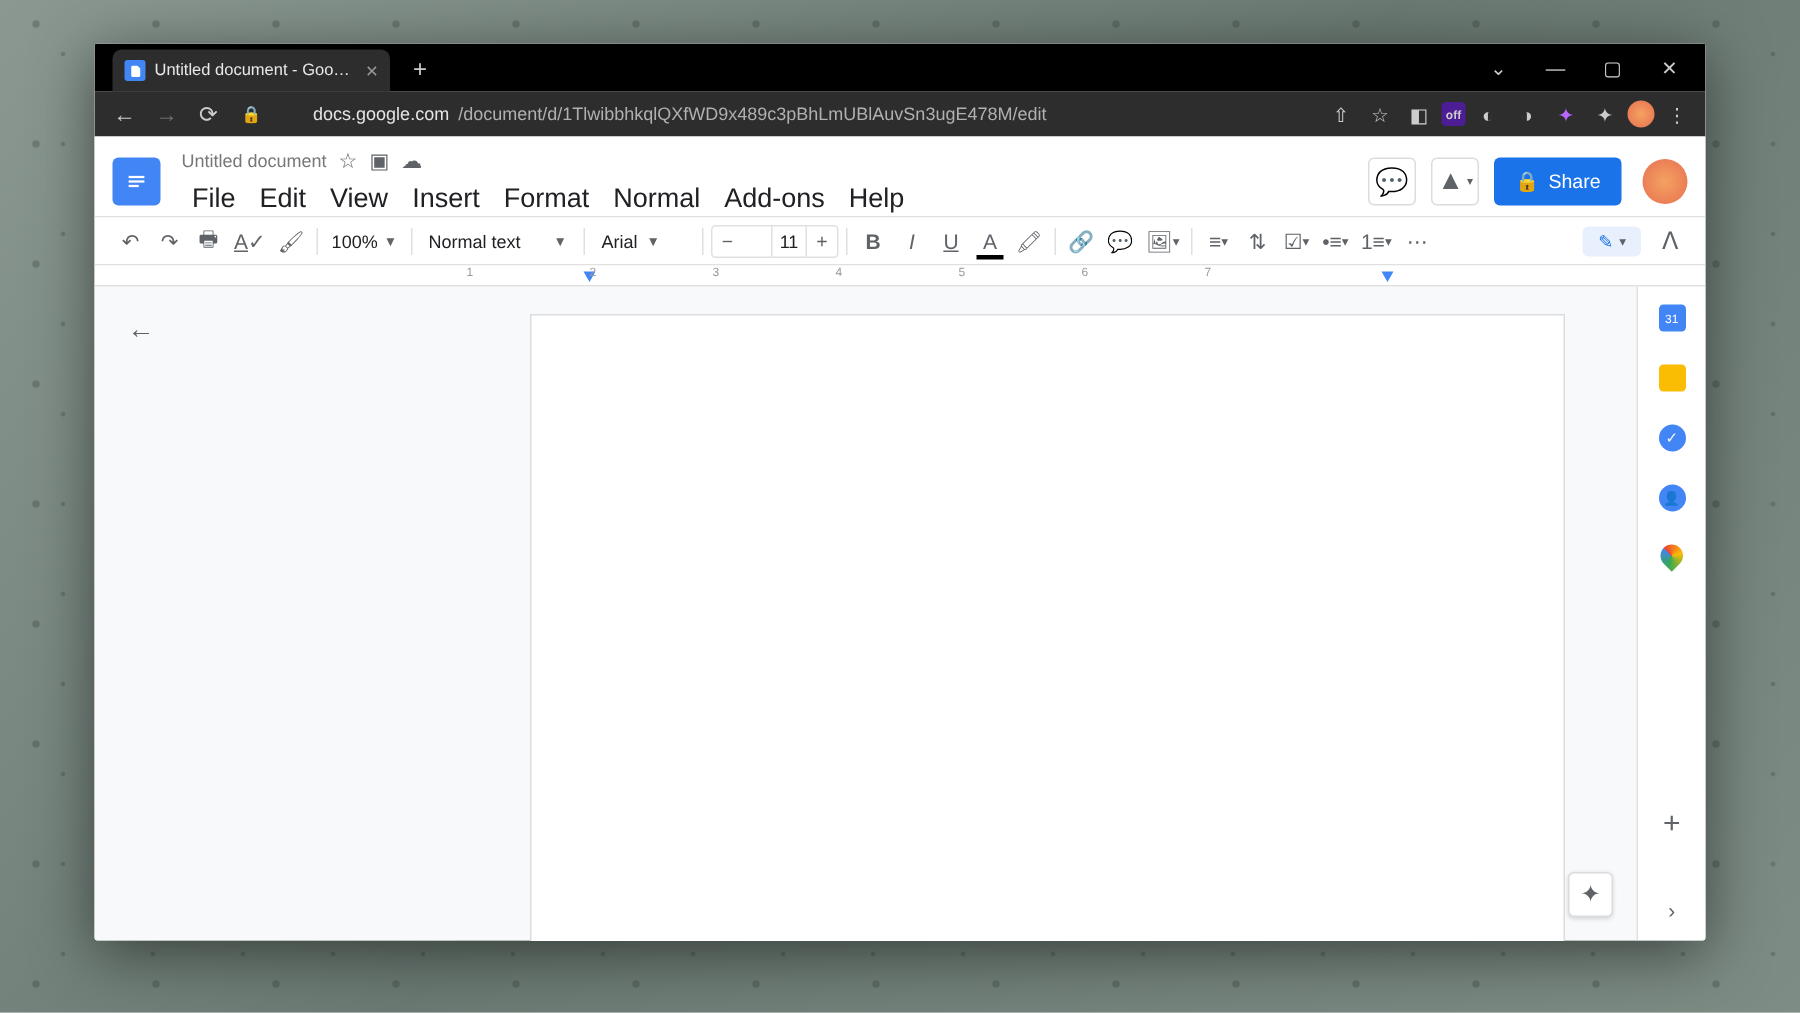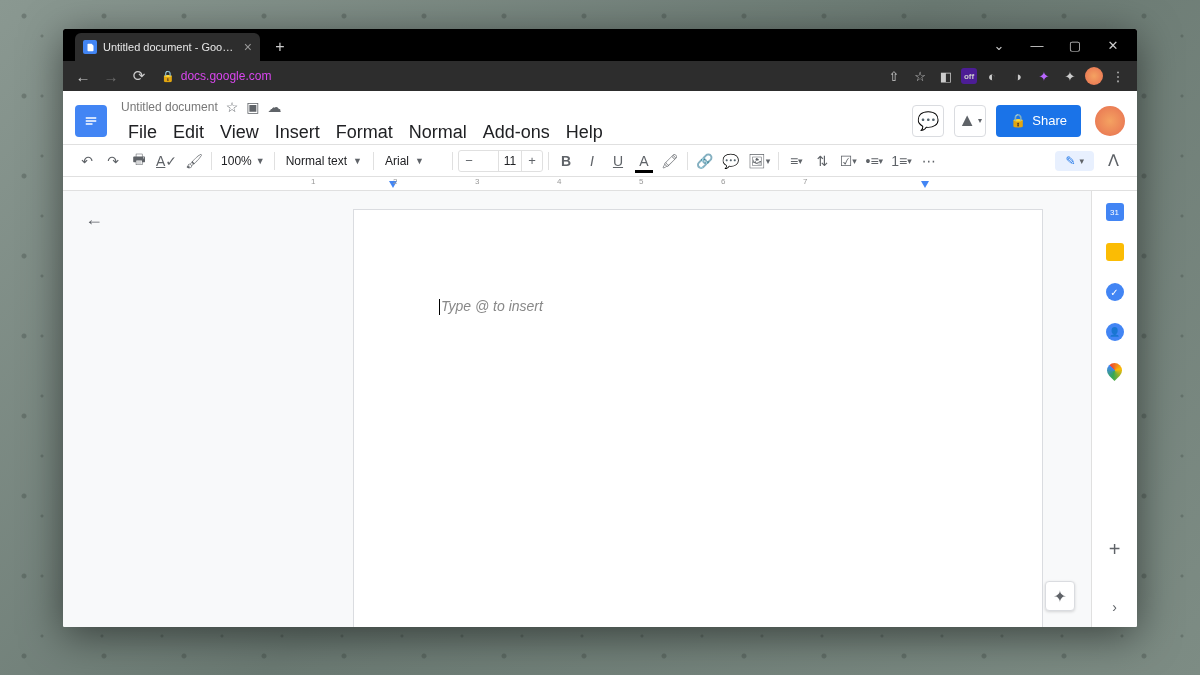--- a/index.html
+++ b/index.html
@@ -15,21 +15,21 @@
 .tab-title { flex:1; overflow:hidden; text-overflow:ellipsis; white-space:nowrap; }
 .tab-close { color:#999; cursor:pointer; font-size:14px; }
 .newtab { width:24px; height:24px; color:#ccc; display:flex; align-items:center; justify-content:center; margin-left:8px; margin-bottom:2px; font-size:16px; }
 .winctrls { position:absolute; right:0; top:0; height:32px; display:flex; align-items:center; gap:6px; padding:0 8px; color:#ccc; }
 .winctrl { width:32px; height:24px; display:flex; align-items:center; justify-content:center; font-size:13px; }
 
 .addrbar { height:30px; background:#2d2d2d; display:flex; align-items:center; padding:0 8px; gap:4px; }
 .navbtn { width:24px; height:24px; color:#ccc; display:flex; align-items:center; justify-content:center; font-size:15px; }
 .url { flex:1; display:flex; align-items:center; gap:6px; color:#b0b0b0; font-size:12px; padding-left:6px; }
 .url .lock { font-size:11px; }
-.url .domain { color:#d946ef; }
+.url .domain { color:#e5e5e5;margin-left:28px; }
 .addr-icons { display:flex; align-items:center; gap:4px; }
 .addr-icon { width:22px; height:22px; display:flex; align-items:center; justify-content:center; color:#ccc; font-size:13px; }
 .ext-icon { background:#4c1d95; border-radius:3px; font-size:8px; width:16px; height:16px;font-weight:bold; }
 .avatar { width:18px; height:18px; border-radius:50%; background:radial-gradient(circle,#f4a261,#e76f51); }
 
 .docheader { height:54px; background:#fff; display:flex; align-items:center; padding:6px 12px 0 12px; border-bottom:1px solid #e0e0e0; }
 .doclogo { width:32px; height:32px; background:#4285f4; border-radius:4px; display:flex; align-items:center; justify-content:center; margin-right:14px; }
 .doclogo svg { width:18px; height:18px; fill:#fff; }
 .docinfo { flex:1; display:flex; flex-direction:column; }
 .docname-row { display:flex; align-items:center; gap:8px; height:22px; }
@@ -41,21 +41,21 @@
 .docheader-right { display:flex; align-items:center; gap:10px; }
 .comments-btn,.present-btn { width:32px; height:32px; display:flex; align-items:center; justify-content:center; color:#5f6368; font-size:18px; border:1px solid #dadce0; border-radius:4px; }
 .share-btn { height:32px; background:#1a73e8; color:#fff; border-radius:4px; padding:0 14px; display:flex; align-items:center; gap:6px; font-size:13px; font-weight:500; }
 .big-avatar { width:30px; height:30px; border-radius:50%; background:radial-gradient(circle,#f4a261,#e76f51); margin-left:4px; }
 
 .toolbar { height:32px; background:#fff; border-bottom:1px solid #e0e0e0; display:flex; align-items:center; padding:0 12px; gap:2px; position:relative; }
 .tbtn { min-width:24px; height:24px; display:flex; align-items:center; justify-content:center; color:#5f6368; font-size:14px; cursor:pointer; padding:0 3px; }
 .tsep { width:1px; height:18px; background:#e0e0e0; margin:0 3px; }
 .zoom { display:flex; align-items:center; gap:4px; color:#202124; font-size:12px; padding:0 4px; }
 .dropdown { font-size:9px; color:#5f6368; }
-.styledrop { display:flex; align-items:center; gap:6px; color:#202124; font-size:12px; padding:0 6px; min-width:75px;justify-content:flex-end; }
+.styledrop { display:flex; align-items:center; gap:22px; color:#202124; font-size:12px; padding:0 6px; min-width:75px;justify-content:flex-end; }
 .fontdrop { display:flex; align-items:center; gap:6px; color:#202124; font-size:12px; padding:0 6px; min-width:68px; }
 .sizerow { display:flex; align-items:center; border:1px solid #e0e0e0; border-radius:3px; height:22px; }
 .sizebtn { width:20px; display:flex; align-items:center; justify-content:center; color:#5f6368; font-size:13px; }
 .sizeval { width:24px; text-align:center; font-size:12px; color:#202124; border-left:1px solid #e0e0e0; border-right:1px solid #e0e0e0; height:100%; display:flex; align-items:center; justify-content:center;margin-left:19px; }
 .underline-a { position:relative; }
 .underline-a::after { content:''; position:absolute; bottom:0; left:3px; right:3px; height:3px; background:#000; }
 .editmode { position:absolute; right:12px; display:flex; align-items:center; gap:8px; }
 .editmode .pen { background:#e8f0fe; border-radius:4px; padding:3px 10px; color:#1a73e8; display:flex; align-items:center; gap:4px; font-size:12px; }
 .collapse-tb { color:#5f6368; padding:0 6px; }
 
@@ -114,20 +114,21 @@
     </div>
   </div>
 
   <div class="addrbar">
     <div class="navbtn">←</div>
     <div class="navbtn" style="opacity:.4">→</div>
     <div class="navbtn">⟳</div>
     <div class="url">
       <span class="lock">🔒</span>
       <span class="domain">docs.google.com</span>
+        <span>/document/d/1TlwibbhkqlQXfWD9x489c3pBhLmUBlAuvSn3ugE478M/edit</span>
     </div>
     <div class="addr-icons">
       <div class="addr-icon">⇧</div>
       <div class="addr-icon">☆</div>
       <div class="addr-icon">◧</div>
       <div class="addr-icon ext-icon">off</div>
       <div class="addr-icon">◐</div>
       <div class="addr-icon">◑</div>
       <div class="addr-icon" style="color:#b967ff">✦</div>
       <div class="addr-icon">✦</div>
@@ -243,21 +244,20 @@
       <span class="ruler-marker" style="left:528px;border-top-color:#4285f4"></span>
     </div>
   </div>
 
   <div class="workspace">
     <div class="outline">
       <div class="outline-back">←</div>
     </div>
     <div class="page-area">
       <div class="page">
-        <div class="placeholder"><span class="cursor"></span><span>Type @ to insert</span></div>
       </div>
       <div class="explore-btn">✦</div>
     </div>
     <div class="sidepanel">
       <div class="sp-icon sp-cal"></div>
       <div class="sp-icon sp-keep"></div>
       <div class="sp-icon sp-tasks"></div>
       <div class="sp-icon sp-contacts"></div>
       <div class="sp-icon sp-maps"></div>
       <div class="sp-plus">+</div>

